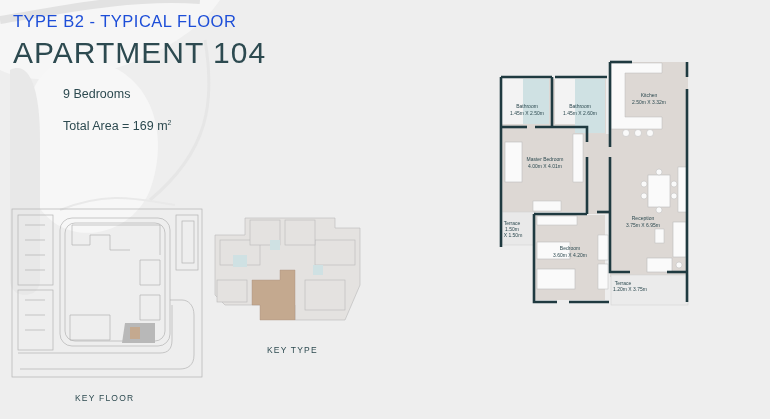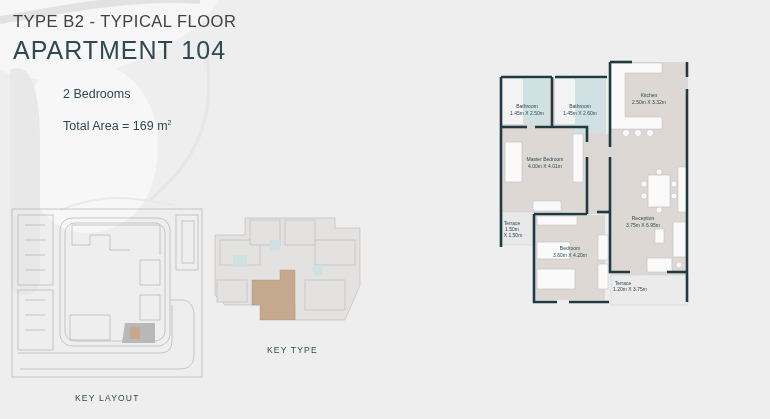--- a/index.html
+++ b/index.html
@@ -1,20 +1,20 @@
 <!DOCTYPE html>
 <html><head>
 <meta charset="utf-8">
 <style>
   html,body{margin:0;padding:0;}
   body{width:770px;height:419px;position:relative;overflow:hidden;background:#eeeeee;font-family:"Liberation Sans",sans-serif;color:#2f4a4f;}
   .bgdeco{position:absolute;left:0;top:0;width:770px;height:419px;z-index:0;}
   .txt{position:absolute;z-index:2;white-space:nowrap;}
-  .subtitle{left:13px;top:12px;font-size:16.5px;letter-spacing:0.5px;color:#404040;}
-  .title{left:13px;top:36px;font-size:25px;letter-spacing:1px;color:#2d4a50;}
+  .subtitle{left:13px;top:12px;font-size:16.5px;letter-spacing:0.5px;color:#1d4ed8;}
+  .title{left:13px;top:36px;font-size:30px;letter-spacing:1px;color:#2d4a50;}
   .info1{left:63px;top:87px;font-size:12.5px;color:#2d4a50;}
   .info2{left:63px;top:119px;font-size:12.5px;color:#2d4a50;}
   .info2 sup{font-size:7px;}
   .klabel{font-size:8.5px;letter-spacing:1.2px;color:#2d4a50;}
   .keylayout-lbl{left:75px;top:393px;}
   .keyplan-lbl{left:267px;top:345px;}
   svg text{font-family:"Liberation Sans",sans-serif;}
   .plan{position:absolute;left:497px;top:57px;z-index:2;}
   .keylayout{position:absolute;left:10px;top:205px;z-index:2;}
   .keyplan{position:absolute;left:205px;top:210px;z-index:2;}
@@ -26,21 +26,21 @@
   <path d="M0,0 L220,0 C200,30 160,55 110,70 C60,85 20,80 0,70 Z" fill="#f6f6f6"></path>
   <path d="M60,60 C140,50 175,120 150,190 C130,240 60,250 35,200 C15,150 20,80 60,60 Z" fill="#f7f7f7"></path>
   <path d="M10,70 C30,60 40,90 40,140 L40,280 C40,300 10,300 10,280 Z" fill="#e8e8e8"></path>
   <path d="M0,20 C60,10 130,-5 200,0" stroke="#e2e2e2" fill="none" stroke-width="8"></path>
   <path d="M150,200 C210,150 215,100 205,40" stroke="#e6e6e6" fill="none" stroke-width="3"></path>
   <path d="M60,210 C110,190 140,200 175,205" stroke="#e9e9e9" fill="none" stroke-width="2"></path>
 </svg>
 
 <div class="txt subtitle">TYPE B2 - TYPICAL FLOOR</div>
 <div class="txt title">APARTMENT 104</div>
-<div class="txt info1">2 Bedrooms</div>
+<div class="txt info1">9 Bedrooms</div>
 <div class="txt info2"><span>Total Area = 169 m</span><sup>2</sup></div>
 
 <svg class="plan" width="195" height="250" viewBox="0 0 195 250">
 
   <rect x="5" y="22" width="104" height="55" fill="#ddd8d4"></rect>
   <rect x="5" y="77" width="90" height="78" fill="#ddd8d4"></rect>
   <rect x="113" y="5" width="78" height="215" fill="#ddd8d4"></rect>
   <rect x="38" y="158" width="70" height="85" fill="#ddd8d4"></rect>
   <rect x="90" y="77" width="23" height="80" fill="#dcd7d3"></rect>
 
@@ -136,21 +136,21 @@
       <rect x="8" y="85" width="35" height="60"></rect>
       <path d="M15,20 L35,20 M15,35 L35,35 M15,50 L35,50 M15,65 L35,65 M15,95 L35,95 M15,110 L35,110 M15,125 L35,125"></path>
       <path d="M62,20 L150,20 L150,50 M62,20 L62,40 L80,40 L80,30 L100,30 L100,45 L120,45"></path>
       <path d="M130,55 L150,55 L150,80 L130,80 Z M130,90 L150,90 L150,115 L130,115 Z"></path>
       <path d="M60,110 L100,110 L100,135 L60,135 Z"></path>
     </g>
   </g>
   <path d="M115,118 L145,118 L145,138 L112,138 Z" fill="#b8b8b8"></path>
   <rect x="120" y="122" width="10" height="12" fill="#c4a98f"></rect>
 </svg>
-<div class="txt klabel keylayout-lbl">KEY   LAYOUT</div>
+<div class="txt klabel keylayout-lbl">KEY   FLOOR</div>
 
 <svg class="keyplan" width="160" height="125" viewBox="0 0 160 125">
   <g fill="#e4e2e0" stroke="#b9b9b9" stroke-width="0.6">
     <path d="M10,25 L40,25 L40,8 L130,8 L130,18 L155,18 L155,75 L140,110 L90,110 L90,95 L20,95 L10,85 Z"></path>
     <rect x="15" y="30" width="40" height="25"></rect>
     <rect x="110" y="30" width="40" height="25"></rect>
     <rect x="45" y="10" width="30" height="25"></rect>
     <rect x="80" y="10" width="30" height="25"></rect>
     <rect x="100" y="70" width="40" height="30"></rect>
     <rect x="12" y="70" width="30" height="22"></rect>

